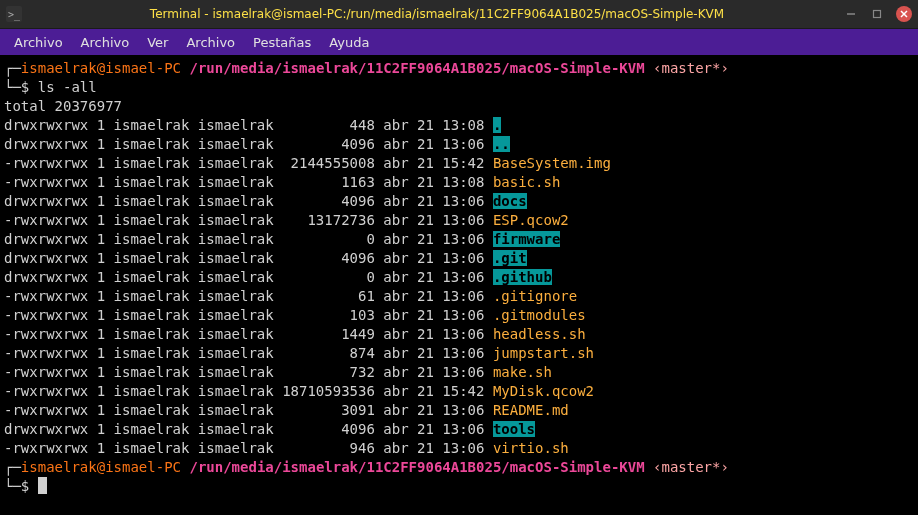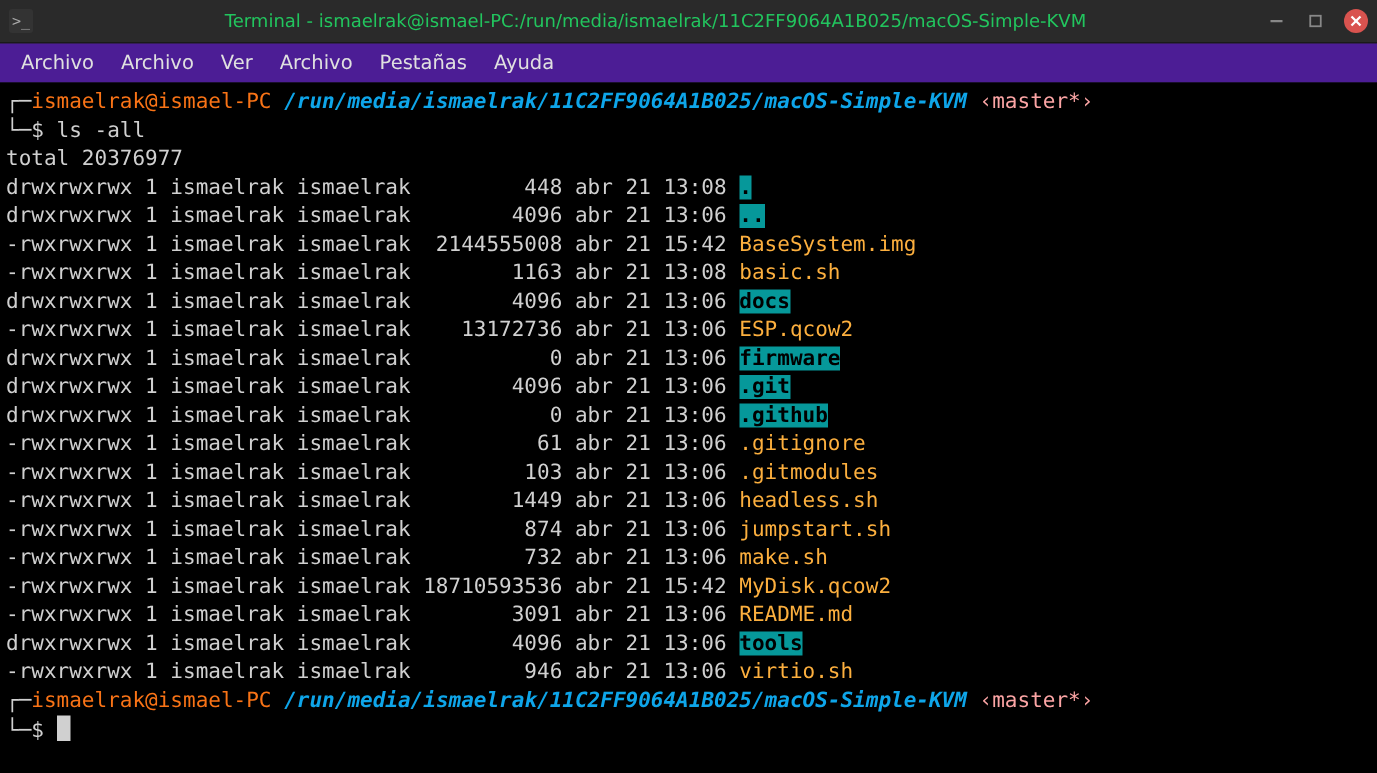--- a/index.html
+++ b/index.html
@@ -29,21 +29,21 @@
     display: flex;
     align-items: center;
     justify-content: center;
     font-size: 10px;
     color: #aaa;
     margin-right: 8px;
   }
   .titlebar-title {
     flex: 1;
     text-align: center;
-    color: #22c55e;
+    color: #fde047;
     font-family: "DejaVu Sans", sans-serif;
     font-size: 12px;
     white-space: nowrap;
     overflow: hidden;
   }
   .titlebar-controls {
     display: flex;
     gap: 12px;
     align-items: center;
   }
@@ -84,21 +84,21 @@
     background: #000;
     height: calc(515px - 28px - 26px - 8px);
     line-height: 19px;
     letter-spacing: 0px;
     white-space: pre;
     overflow: hidden;
   }
   .line { white-space: pre; }
   .c-white { color: #d0d0d0; }
   .c-green { color: #f97316; font-weight: normal; }
-  .c-blue  { color: #0ea5e9; font-weight: bold; font-style: italic; }
+  .c-blue  { color: #ec4899; font-weight: bold; }
   .c-red   { color: #fca5a5; }
   .c-orange{ color: #fcaf3e; font-weight: normal;}
   .c-cyan-bg { background: #06989a; color:#000; font-weight: bold;}
   .prompt-corner { color: #d0d0d0; }
   .cursor {
     display:inline-block;
     width: 9px;
     height: 17px;
     background: #d0d0d0;
     vertical-align: -3px;

